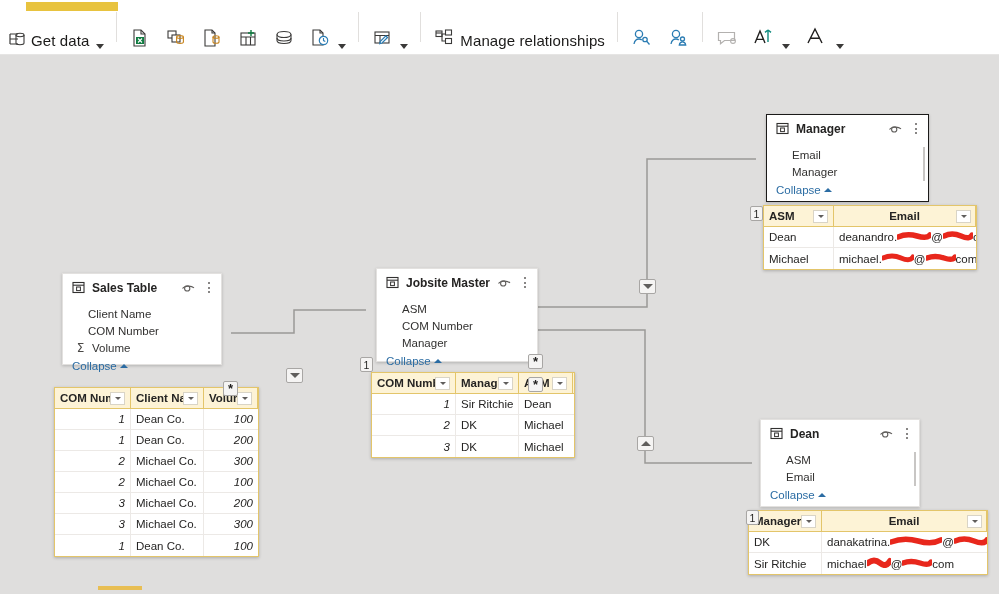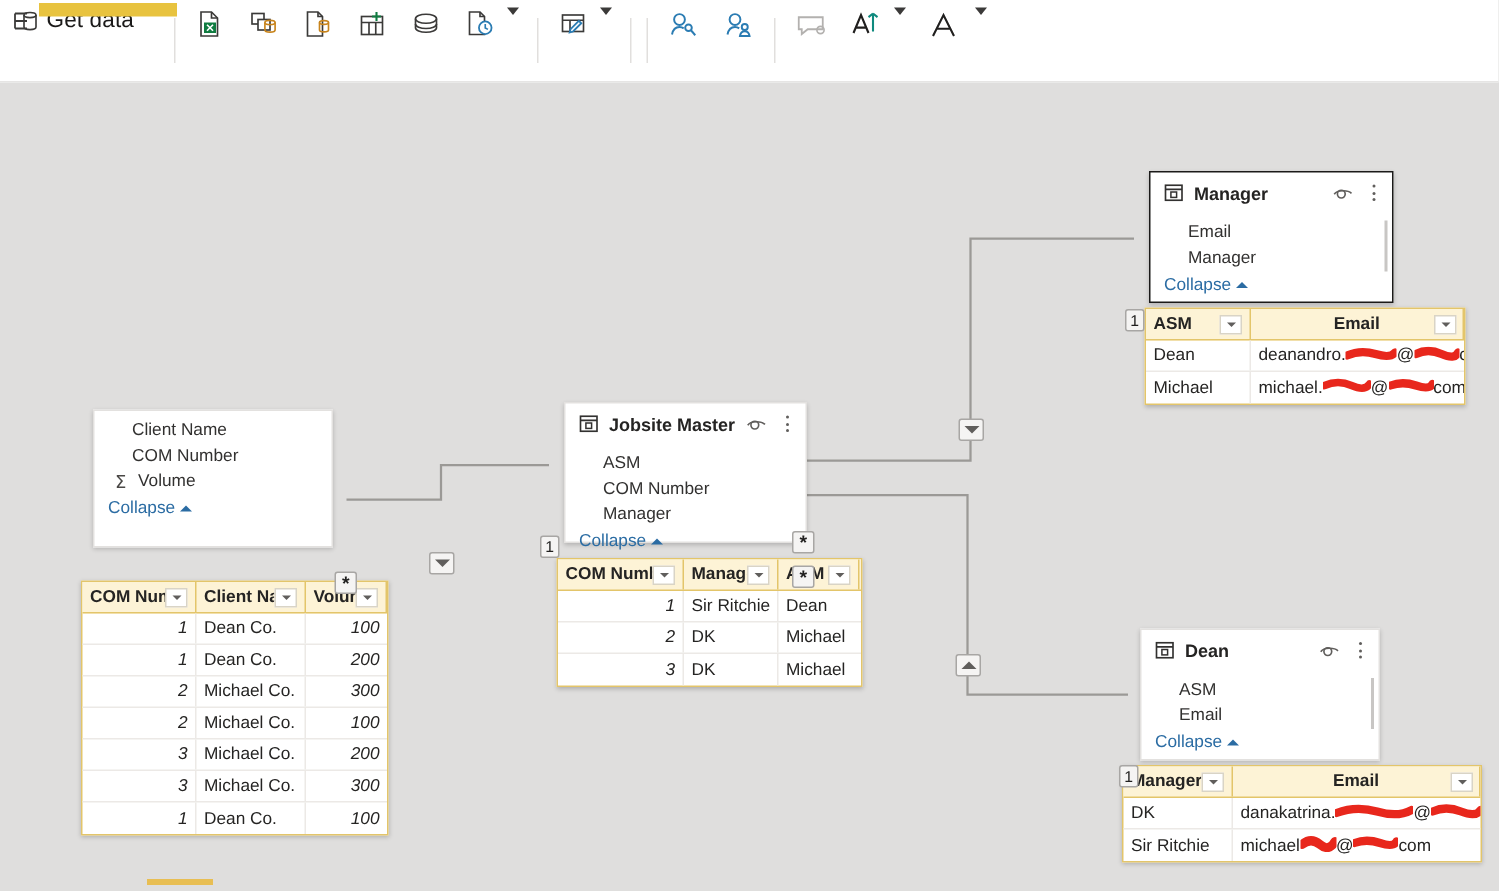--- a/index.html
+++ b/index.html
@@ -25,21 +25,21 @@
     background: #e8c33f;
     z-index: 60;
   }
   .tab-accent-bottom {
     position: absolute; left: 98px; top: 586px;
     width: 44px; height: 4px;
     background: #e8be53;
     z-index: 60;
   }
   .rb-item {
-    display: flex; align-items: flex-start;
+    display: flex; align-items: flex-end;
     height: 44px; padding: 0 7px;
     gap: 5px; cursor: default;
     color: #201f1e;
     white-space: nowrap;
   }
   .rb-label { font-size: 14.5px; color: #1b1a19; letter-spacing: .1px; }
   .rb-label.big { font-size: 15px; }
   .rb-sep {
     width: 1px; height: 30px; background: #e1dfdd;
     margin: 0 5px; flex: none;
@@ -256,20 +256,30 @@
       <rect x="4" y="5" width="14" height="11" fill="none" stroke="#3b3a39" stroke-width="1.1"></rect>
       <path d="M4 8.5h14M9 8.5V16" stroke="#3b3a39" stroke-width="1.1"></path>
       <path d="M16.5 10.5l-5.5 5.5-2.2.6.6-2.2 5.5-5.5z" fill="#fff" stroke="#2b7cb3" stroke-width="1.2"></path>
     </svg>
     <span class="chev"></span>
   </div>
 
 
   <div class="rb-sep"></div>
 
+  <div class="rb-item">
+    <svg class="ico" width="22" height="22" viewBox="0 0 22 22">
+      <rect x="3" y="4" width="6" height="5.5" fill="none" stroke="#3b3a39" stroke-width="1.1"></rect>
+      <path d="M3 6h6" stroke="#3b3a39" stroke-width="1.1"></path>
+      <rect x="12.5" y="3" width="6" height="5" fill="none" stroke="#3b3a39" stroke-width="1.1"></rect>
+      <rect x="12.5" y="11.5" width="6" height="5" fill="none" stroke="#3b3a39" stroke-width="1.1"></rect>
+      <path d="M9 7h3.5M9 7v7h3.5" fill="none" stroke="#3b3a39" stroke-width="1.1"></path>
+    </svg>
+    <span class="rb-label big">Manage relationships</span>
+  </div>
 
   <div class="rb-sep"></div>
 
   <div class="rb-item">
     <svg class="ico" width="23" height="23" viewBox="0 0 23 23">
       <circle cx="9" cy="8" r="3.6" fill="none" stroke="#2b7cb3" stroke-width="1.3"></circle>
       <path d="M4 18c.6-3.2 2.6-5 5-5 1 0 2 .3 2.8.9" fill="none" stroke="#2b7cb3" stroke-width="1.3"></path>
       <circle cx="15" cy="13.5" r="2.2" fill="none" stroke="#2b7cb3" stroke-width="1.3"></circle>
       <path d="M16.5 15l3 3.5" stroke="#2b7cb3" stroke-width="1.3"></path>
     </svg>
@@ -333,20 +343,37 @@
     </div>
   <div class="card-badge b-one" style="left:750px; top:151px;">1</div>
 
   <div class="card-badge b-many" style="left:528px; top:322px;">*</div>
   <div class="arrow-badge" style="left:637px; top:381px;">
       <span class="ar-up"></span>
     </div>
   <div class="card-badge b-one" style="left:746px; top:455px;">1</div>
 
   <div class="card plain" style="left:62px; top:218px; width:160px; height:92px;">
+    <div class="card-head">
+      <svg class="head-ico" width="13" height="13" viewBox="0 0 13 13">
+        <rect x="1" y="1.5" width="11" height="10" fill="none" stroke="#323130" stroke-width="1.1"></rect>
+        <path d="M1 4.2h11" stroke="#323130" stroke-width="1.1"></path>
+        <rect x="4.6" y="6" width="3.8" height="3.6" fill="none" stroke="#323130" stroke-width="1"></rect>
+      </svg>
+      <span class="card-title">Sales Table</span>
+      <svg class="head-ico" width="15" height="12" viewBox="0 0 15 12">
+        <path d="M1.5 6.5c2-3 9-3 11.5-.6" fill="none" stroke="#605e5c" stroke-width="1.1"></path>
+        <circle cx="6.2" cy="6.4" r="2.6" fill="none" stroke="#605e5c" stroke-width="1.1"></circle>
+      </svg>
+      <span class="dots">
+          <i></i>
+          <i></i>
+          <i></i>
+        </span>
+    </div>
     <div class="fields">
       <div class="field">
           <span class="fname">Client Name</span>
         </div>
       <div class="field">
           <span class="fname">COM Number</span>
         </div>
       <div class="field agg">
         <span class="sigma">Σ</span>
         <span class="fname">Volume</span>

